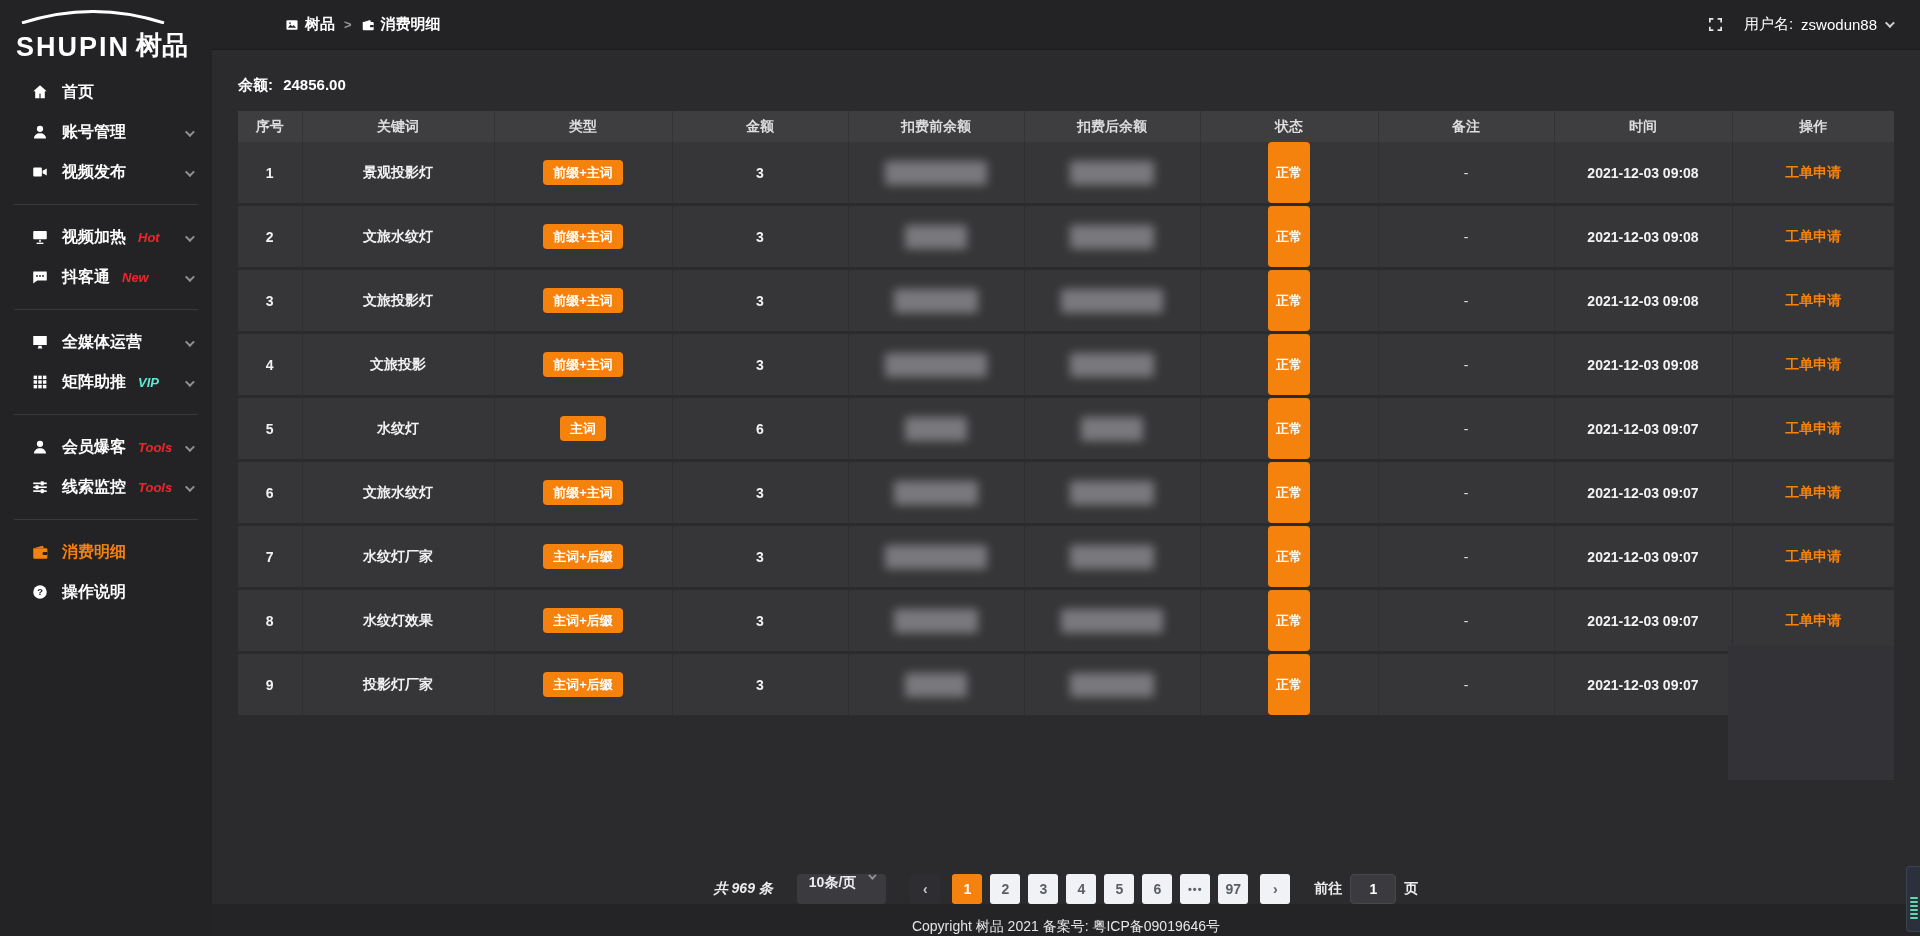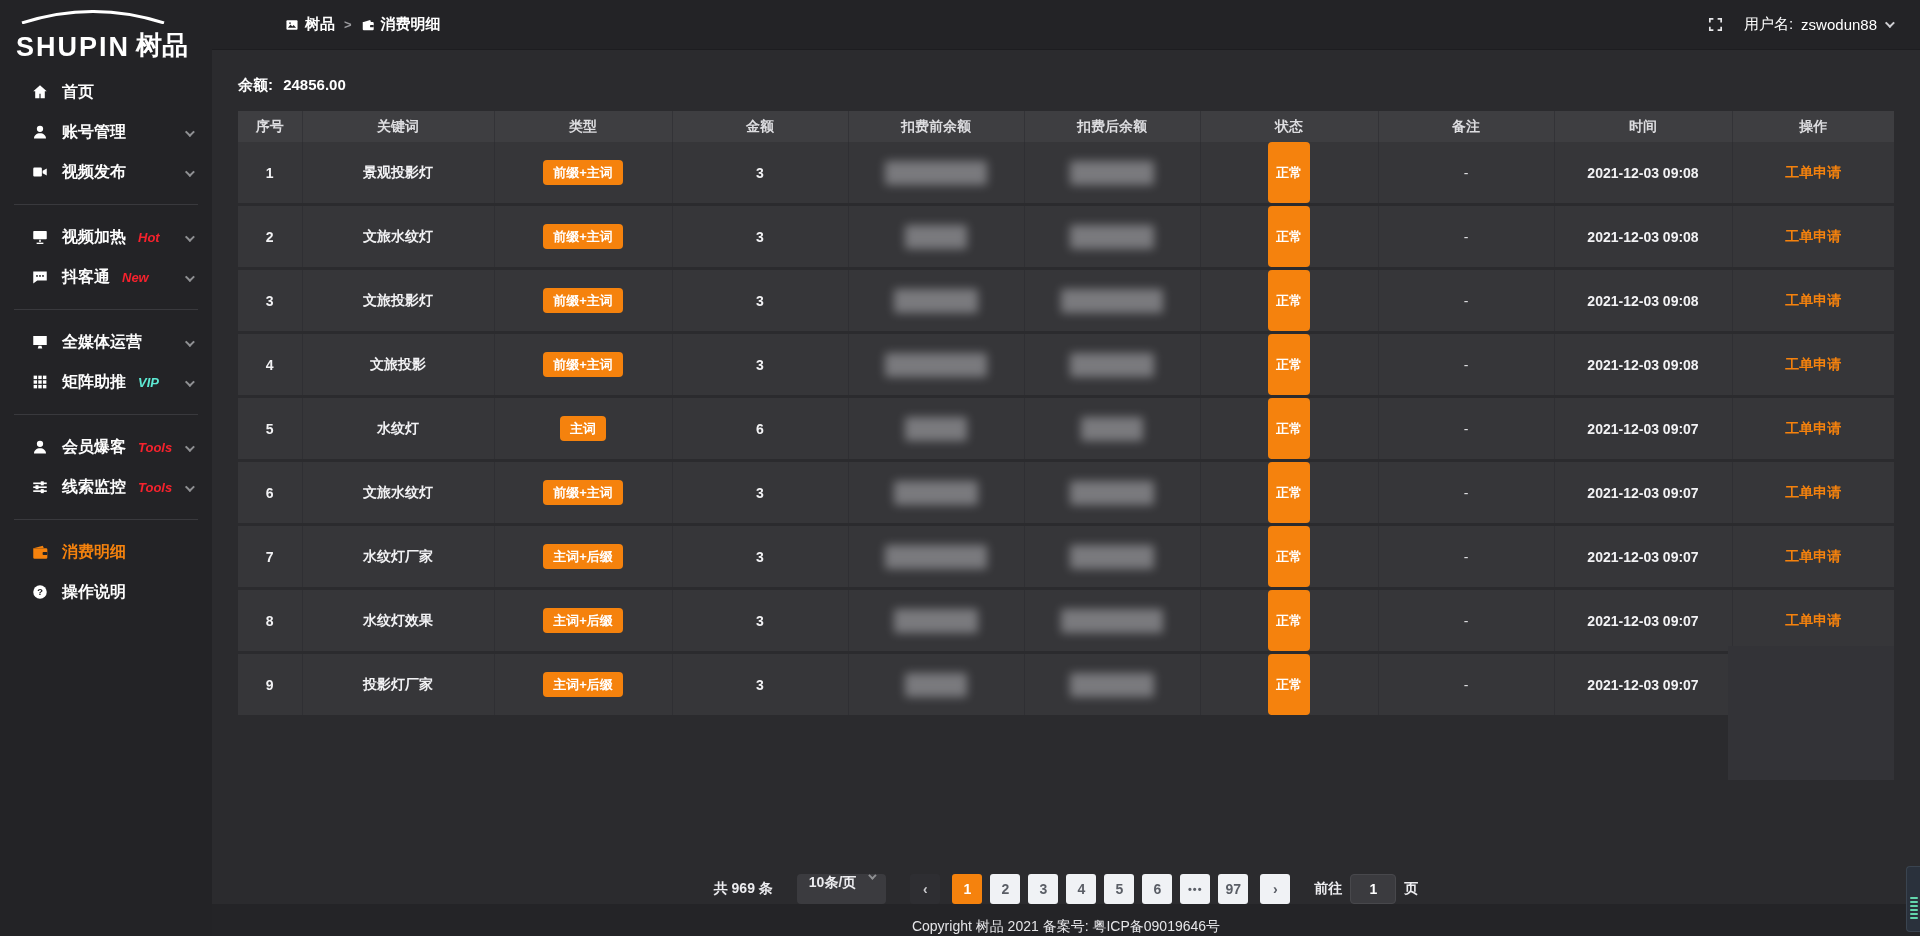--- a/index.html
+++ b/index.html
@@ -56,21 +56,21 @@
              padding:6px 10px; border-radius:4px; line-height:1; }
   .status-badge { padding:24px 8px; }
   .cell-link { color:#f5820d; font-weight:bold; cursor:pointer; }
   .redact { display:inline-block; height:24px; border-radius:2px; background:#97979b; opacity:.7; filter:blur(5px); vertical-align:middle; }
   .rw-s { width:62px; } .rw-m { width:84px; } .rw-l { width:102px; }
   .remark-dash { font-weight:400; color:#dcdcdf; }
   .ghost-col { position:absolute; right:0; top:535px; width:166px; height:134px; background:#333337; }
 
   
   .pagination { position:relative; z-index:2; margin-top:156px; display:flex; align-items:center; justify-content:center; gap:8px; font-size:14px; color:#ededf0; }
-  .pg-total { font-weight:600; margin-right:16px; }
+  .pg-total { font-weight:600; margin-right:16px;font-style:italic; }
   .pg-select { background:#3b3b3f; border-radius:4px; height:30px; display:flex; align-items:flex-start; gap:12px; padding:0 12px; cursor:pointer; margin-right:16px; font-weight:600; }
   .pg-select .chev { width:6px; height:6px; }
   .pg-btn { min-width:30px; height:30px; padding:0 6px; border:none; border-radius:3px; background:#f0f2f5; color:#5a5e66;
             font-family:inherit; font-size:14px; font-weight:bold; cursor:pointer; display:flex; align-items:center; justify-content:center; }
   .pg-btn.pg-prev { background:#2e2e32; color:#c9c9cd; margin-right:4px; }
   .pg-btn.pg-next { margin-left:4px; }
   .pg-btn.active { background:#f5820d; color:#fff; }
   .pg-btn.pg-more { font-size:11px; letter-spacing:1px; }
   .pg-goto-label { margin-left:16px; font-weight:600; }
   .pg-goto-input { width:46px; height:30px; background:#3b3b3f; border:1px solid #48484c; border-radius:4px; color:#fff;

